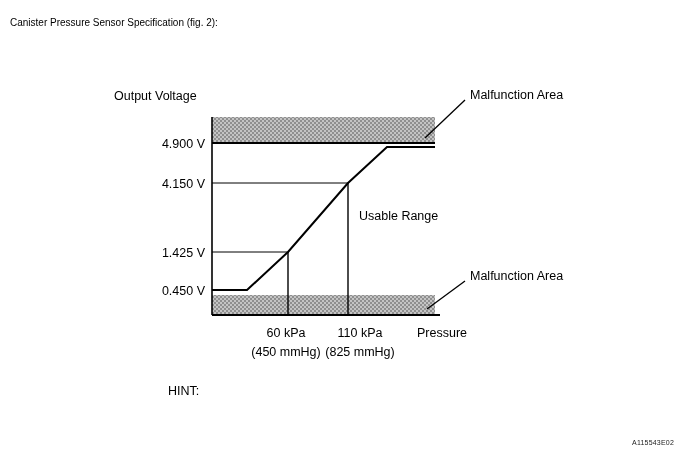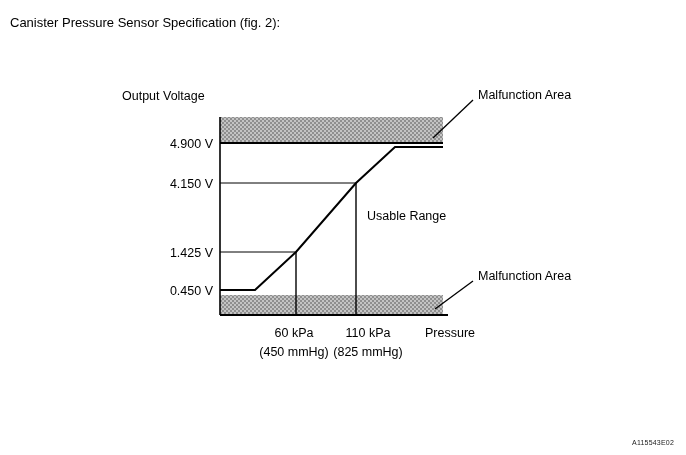--- a/index.html
+++ b/index.html
@@ -13,27 +13,27 @@
     height: 455px;
     position: relative;
     overflow: hidden;
     font-family: "Liberation Sans", sans-serif;
     color: #000000;
   }
   #page-title {
     position: absolute;
     left: 10px;
     top: 16px;
-    font-size: 13px;
+    font-size: 10px;
     line-height: 14px;
     white-space: nowrap;
   }
   #figure-wrap {
     position: absolute;
-    left: 8px;
+    left: 0;
     top: 60px;
     width: 572px;
     height: 320px;
   }
   svg#spec-chart {
     display: block;
   }
   .chart-text {
     font-family: "Liberation Sans", sans-serif;
     font-size: 12.5px;
@@ -133,15 +133,16 @@
     <line x1="425" y1="78" x2="465" y2="40" stroke="#000000" stroke-width="1.3"></line>
     <text class="callout-label" x="470" y="39">Malfunction Area</text>
 
     <line x1="427" y1="249" x2="465" y2="221" stroke="#000000" stroke-width="1.3"></line>
     <text class="callout-label" x="470" y="220">Malfunction Area</text>
 
   </svg>
 </div>
 
 <div id="hint-block">
+  <div>HINT:</div>
 </div>
 
 <div id="doc-code">A115543E02</div>
 
 </body></html>

